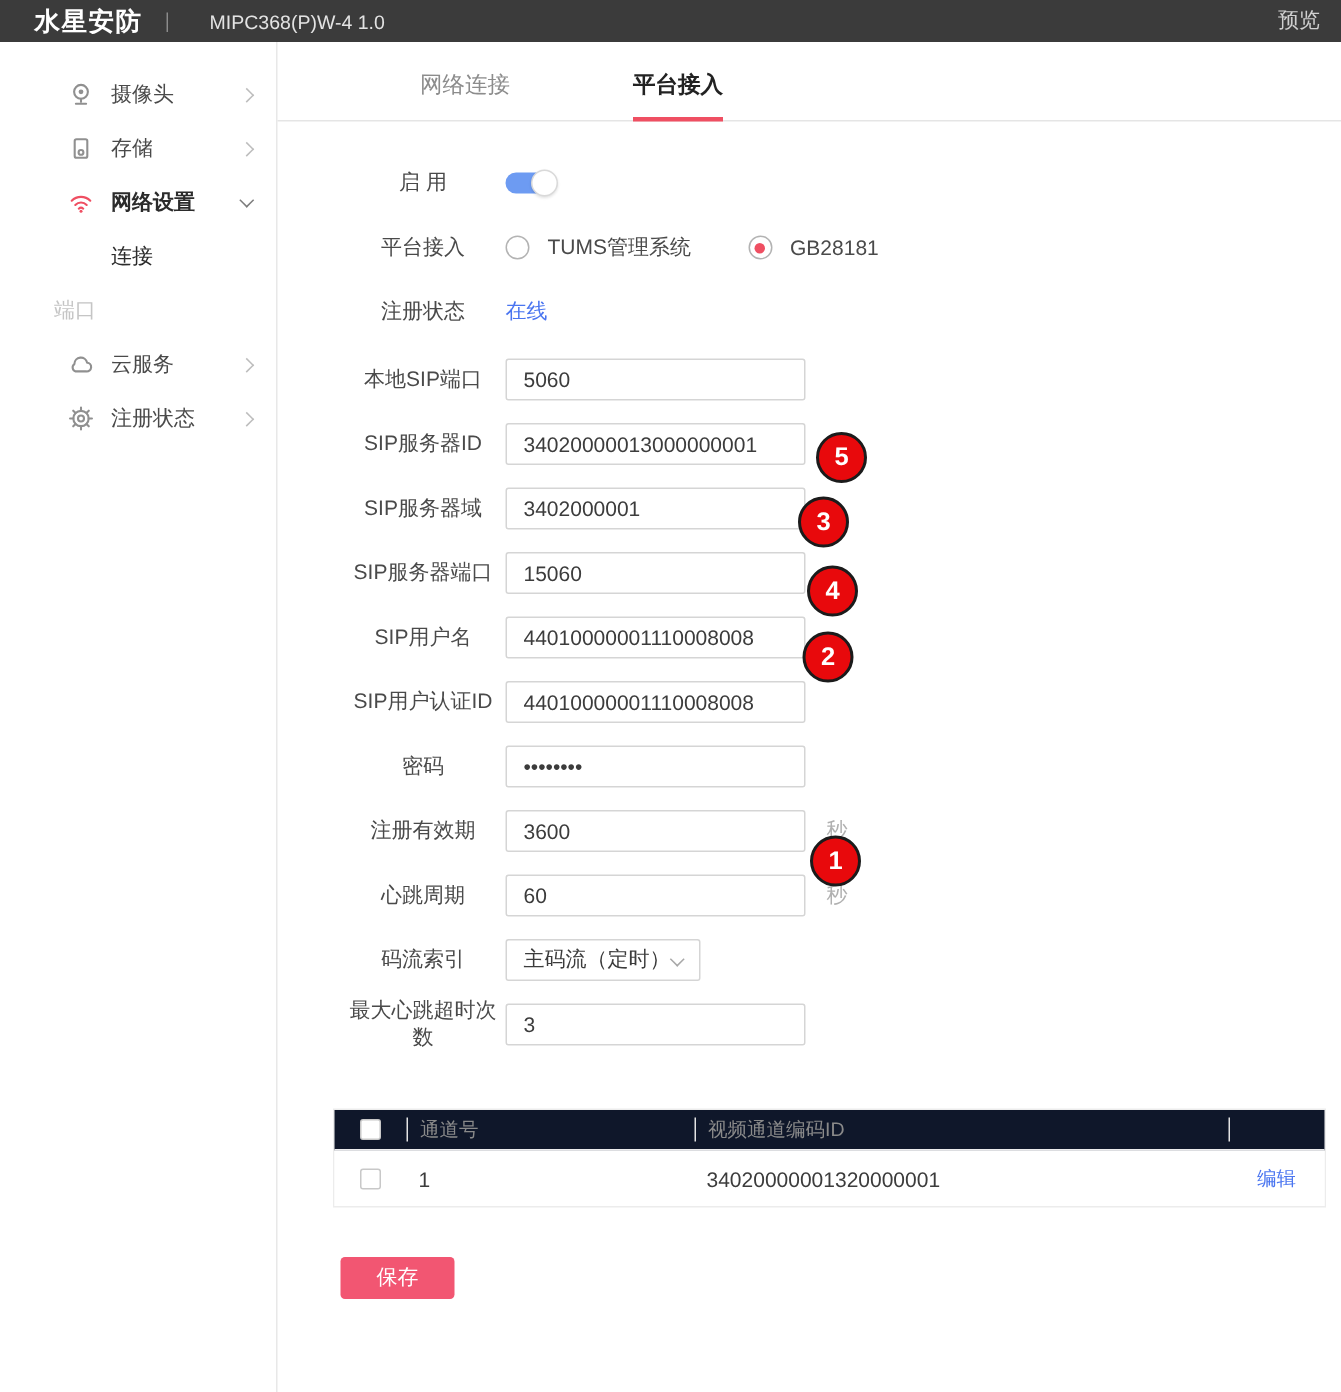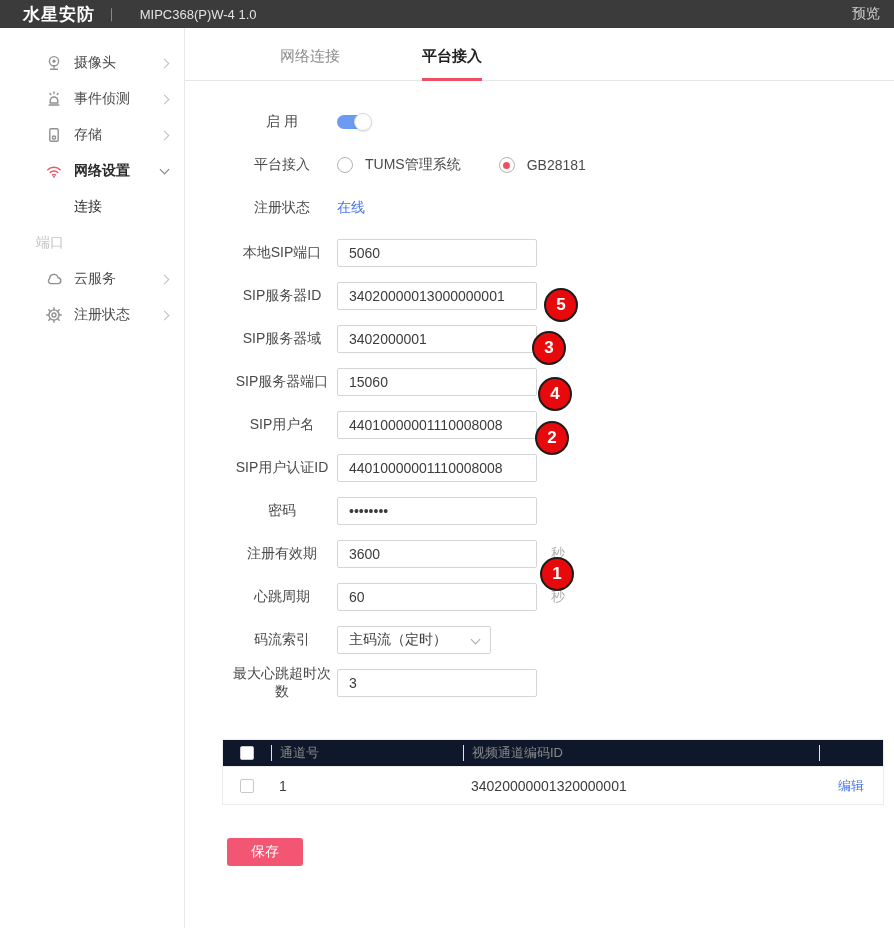--- a/index.html
+++ b/index.html
@@ -56,21 +56,21 @@
   
   .radio-group{display:flex;align-items:center;}
   .radio{width:16px;height:16px;border-radius:50%;border:1px solid #b3b3b3;background:#fff;position:relative;cursor:pointer;flex:none;}
   .radio.checked::after{content:"";position:absolute;left:3.5px;top:3.5px;width:7px;height:7px;border-radius:50%;background:var(--accent);}
   .radio-label{margin-left:12px;color:#4a4a4a;}
   .radio-group .sep{width:38px;}
 
   .status-link{color:var(--blue);}
 
   
-  .tselect{width:154px;height:28px;border:1px solid var(--border);border-radius:2px;display:flex;align-items:center;padding:0 11px;cursor:pointer;color:#3c3c3c;}
+  .tselect{width:130px;height:28px;border:1px solid var(--border);border-radius:2px;display:flex;align-items:center;padding:0 11px;cursor:pointer;color:#3c3c3c;}
   .tselect .val{flex:1;}
   .tselect .chev{border-color:#a8a8a8;margin-top:-2px;}
 
   
   .badge{position:absolute;width:34px;height:34px;border-radius:50%;background:var(--badge);border:2px solid #1b1b1b;color:#fff;font-weight:bold;font-size:17px;display:flex;align-items:center;justify-content:center;z-index:5;}
   .badge.b5{left:359px;top:260px;}
   .badge.b3{left:347px;top:303px;}
   .badge.b4{left:353px;top:349px;}
   .badge.b2{left:350px;top:393px;}
   .badge.b1{left:355px;top:529px;}
@@ -111,31 +111,20 @@
             <circle cx="9" cy="7.2" r="1.6" fill="#909090" stroke="none"></circle>
             <path d="M9 11.8 L9 13.8 M5.6 15.2 h6.8"></path>
           </svg>
       </span>
       <span class="lbl">摄像头</span>
       <span class="chev"></span>
     </div>
     <div class="side-item">
       <span class="icon">
         <svg viewBox="0 0 18 18">
-            <path d="M5.2 13 v-2.2 a3.8 3.8 0 0 1 7.6 0 V13 z"></path>
-            <path d="M4.2 15 h9.6"></path>
-            <path d="M9 2 v1.6 M4.9 3.5 l1 1.1 M13.1 3.5 l-1 1.1"></path>
-          </svg>
-      </span>
-      <span class="lbl">事件侦测</span>
-      <span class="chev"></span>
-    </div>
-    <div class="side-item">
-      <span class="icon">
-        <svg viewBox="0 0 18 18">
             <rect x="4.8" y="2.8" width="8.4" height="12.4" rx="1.2"></rect>
             <circle cx="9" cy="11.6" r="1.6"></circle>
           </svg>
       </span>
       <span class="lbl">存储</span>
       <span class="chev"></span>
     </div>
     <div class="side-item active">
       <span class="icon">
         <svg viewBox="0 0 18 18">

